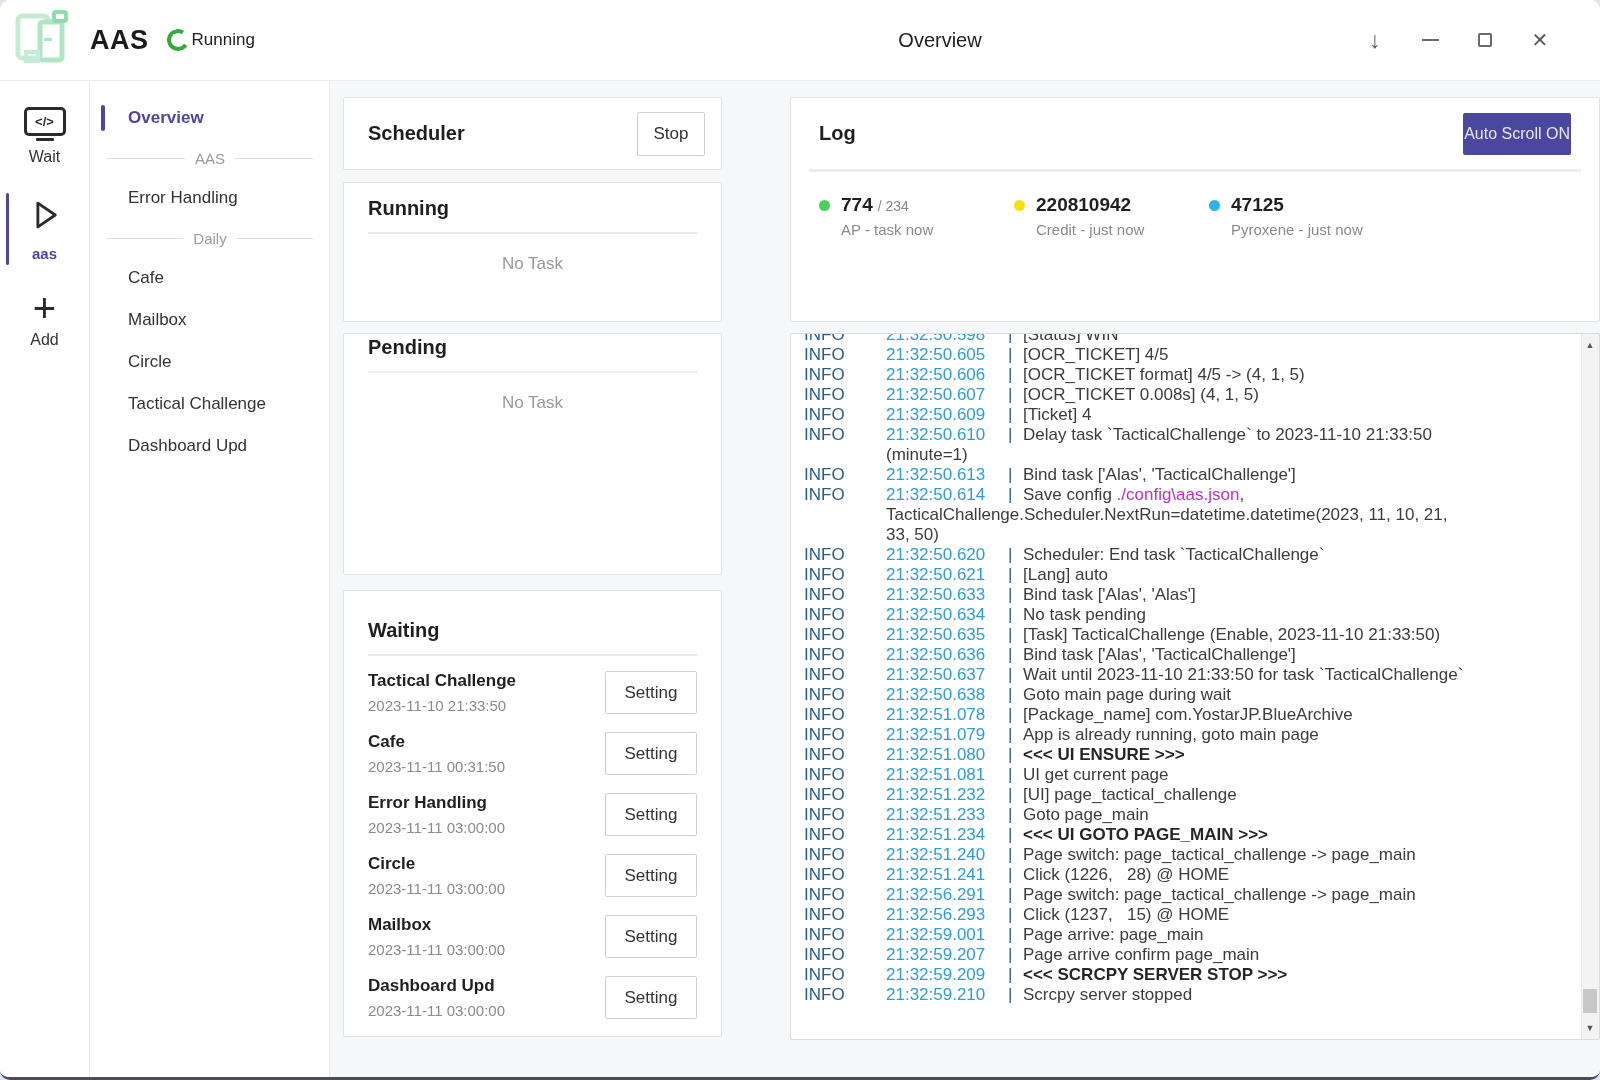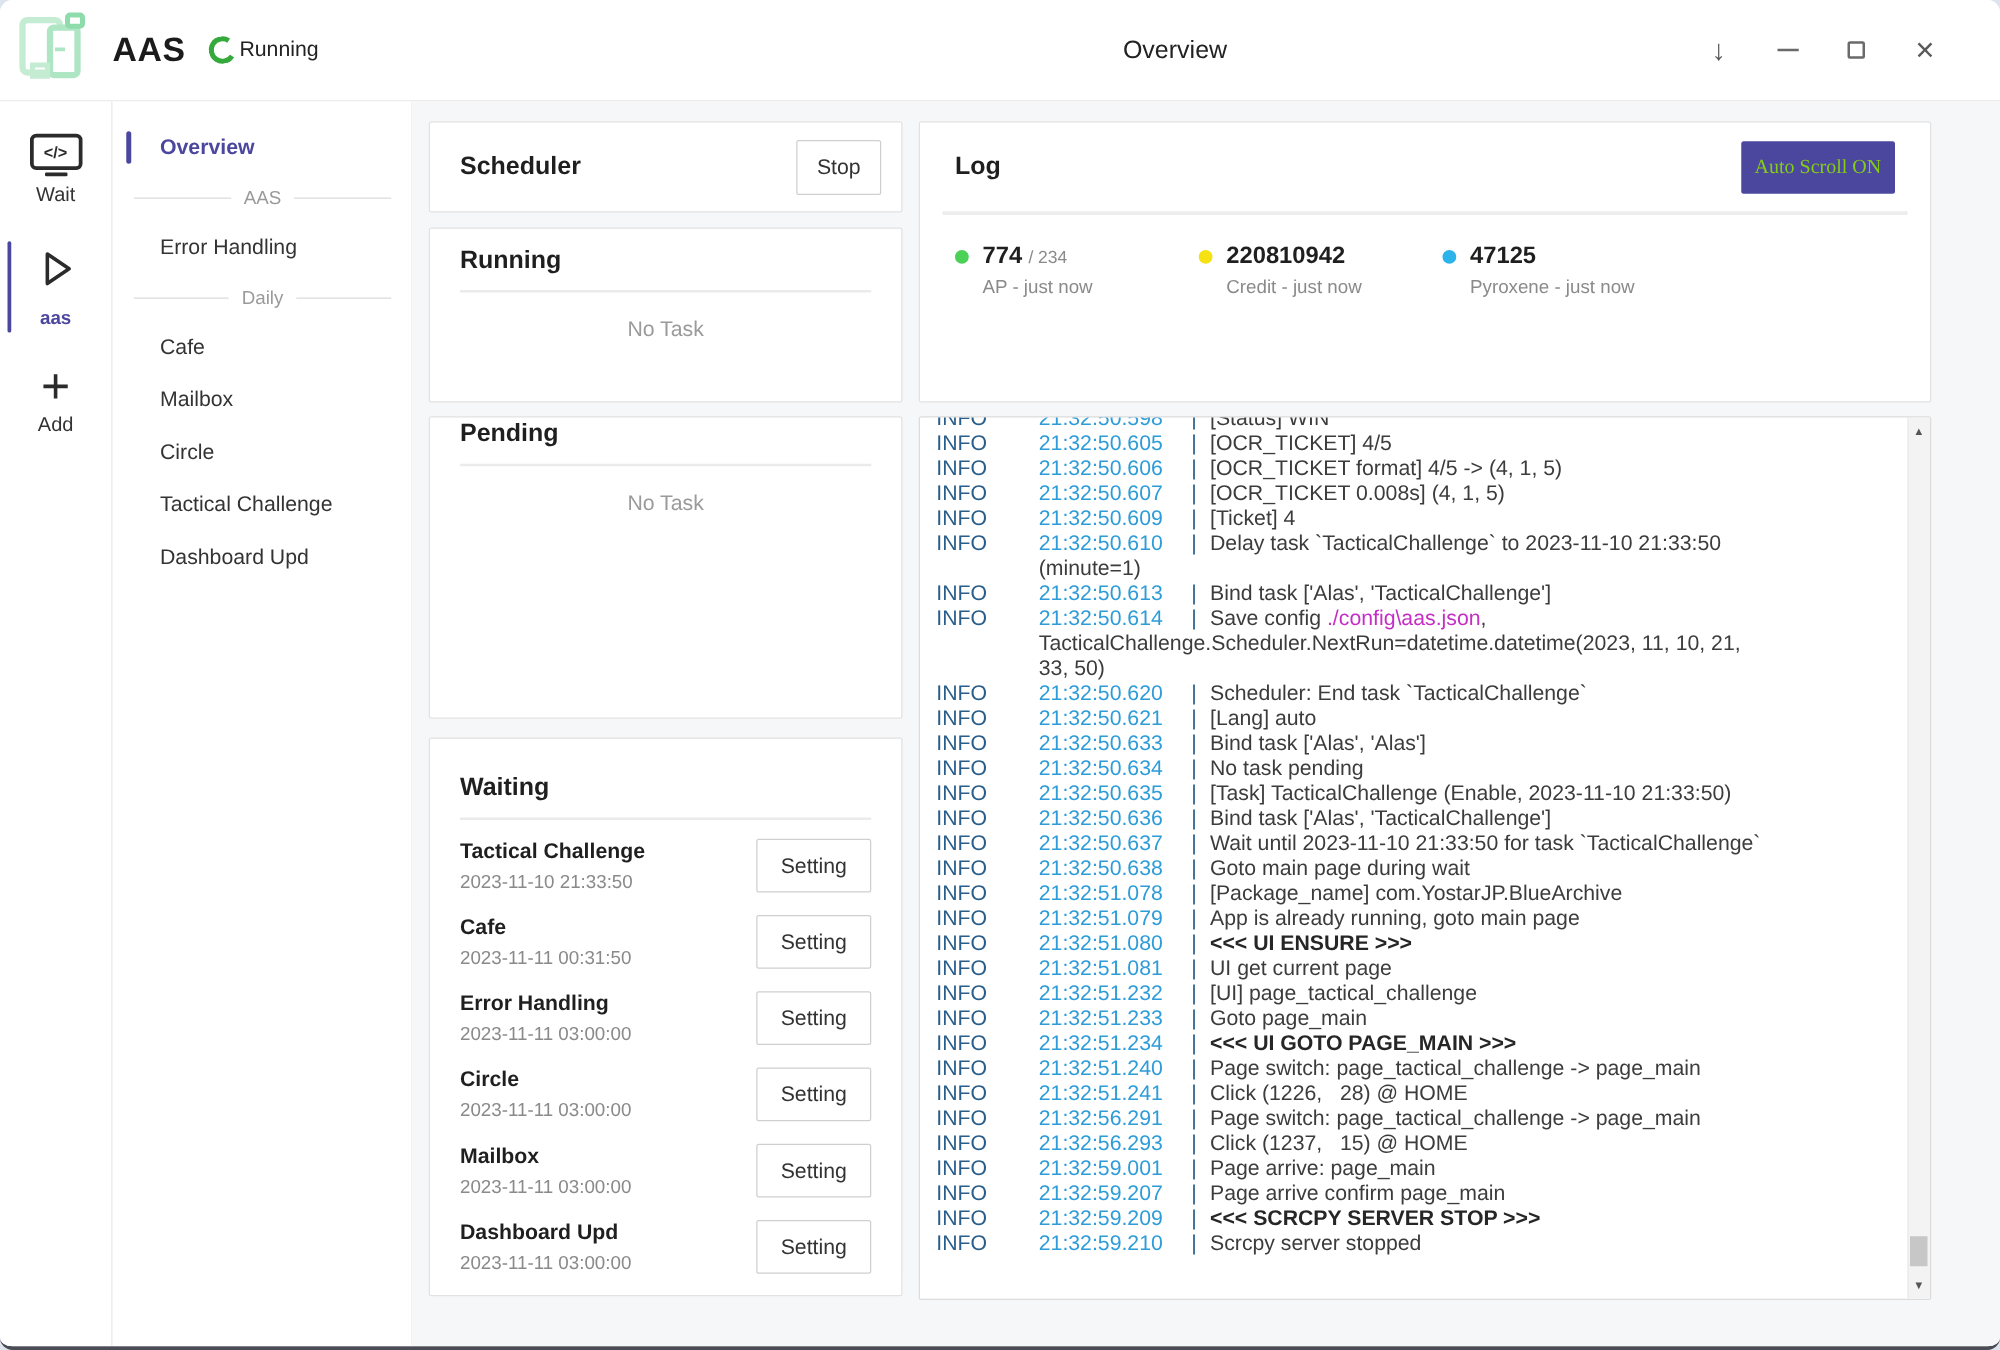--- a/index.html
+++ b/index.html
@@ -40,21 +40,21 @@
   .sidebar{position:absolute;left:91px;top:81px;bottom:0;width:239px;background:#fff;
     box-sizing:border-box;padding-top:16px;border-right:1px solid #efefef;}
   .side-item{position:relative;height:42px;line-height:42px;padding-left:37px;font-size:17px;color:#333;}
   .side-item.active{color:var(--accent);font-weight:700;}
   .side-item.active::before{content:'';position:absolute;left:10px;top:8px;bottom:8px;width:4px;
     background:var(--accent);border-radius:2px;}
   .side-divider{height:38px;display:flex;align-items:center;gap:10px;padding:0 16px;color:#9a9a9a;font-size:15px;}
   .side-divider .line{flex:1;height:1px;background:#dcdcdc;}
   
   .content{position:absolute;left:330px;top:81px;right:0;bottom:0;background:#f6f7f8;
-    box-sizing:border-box;padding:16px 0 0 13px;display:flex;gap:13px;}
+    box-sizing:border-box;padding:16px 0 0 13px;display:flex;gap:13px;justify-content:space-between;}
   .card{background:#fff;border:1px solid #e2e2e2;border-radius:2px;box-sizing:border-box;}
   .col-left{width:379px;flex:none;}
   .col-right{width:810px;flex:none;}
   .card-title{font-size:20px;font-weight:700;color:#1f1f1f;}
   .hr{height:2px;background:#ebebeb;}
   
   .scheduler-card{height:73px;display:flex;align-items:center;justify-content:space-between;
     padding:0 16px 0 24px;margin-bottom:12px;}
   .btn-outline{background:#fff;border:1px solid #cfcfcf;border-radius:2px;font-size:17px;color:#333;
     font-family:"Liberation Sans",sans-serif;}
@@ -68,22 +68,22 @@
   .waiting-card{height:447px;padding:28px 24px 0;}
   .waiting-card .hr{margin-top:12px;}
   .task-list{margin-top:6px;}
   .task-row{height:61px;display:flex;align-items:center;justify-content:space-between;}
   .task-name{font-size:17px;font-weight:700;color:#1f1f1f;margin-bottom:6px;}
   .task-time{font-size:15px;color:#8a8a8a;}
   .setting-btn{width:92px;height:43px;}
   
   .loghead-card{height:225px;padding:0 28px;margin-bottom:11px;}
   .loghead-row{height:71px;display:flex;align-items:center;justify-content:space-between;}
-  .autoscroll-btn{background:var(--accent);color:#84cc16;border:none;border-radius:2px;font-size:16px;
-    padding:12px 11px;font-family:Liberation Serif, serif;}
+  .autoscroll-btn{background:var(--accent);color:#e5e5e5;border:none;border-radius:2px;font-size:16px;
+    padding:12px 1px;font-family:Liberation Sans, sans-serif;}
   .loghead-card .hr{height:3px;background:#ededed;margin:0 -10px;}
   .stats{display:flex;margin-top:22px;}
   .stat{width:195px;display:flex;gap:11px;}
   .stat-dot{width:11px;height:11px;border-radius:50%;margin-top:6px;flex:none;}
   .stat-value{font-size:19px;font-weight:700;color:#1f1f1f;}
   .stat-suffix{font-size:14px;color:#8a8a8a;font-weight:400;margin-left:5px;}
   .stat-label{font-size:15px;color:#8a8a8a;margin-top:5px;}
   
   .logbody-card{height:707px;position:relative;overflow:hidden;border-color:#dcdcdc;}
   .log-lines{position:absolute;left:13px;top:0;right:38px;margin-top:-9px;
@@ -243,21 +243,21 @@
         <div class="loghead-row">
           <div class="card-title">Log</div>
           <button class="autoscroll-btn">Auto Scroll ON</button>
         </div>
         <div class="hr"></div>
         <div class="stats" id="stats">
             <div class="stat">
               <span class="stat-dot" style="background: rgb(75, 208, 88);"></span>
               <div>
                 <div><span class="stat-value">774</span><span class="stat-suffix">/ 234</span></div>
-                <div class="stat-label">AP - just now</div>
+                <div class="stat-label">AP - task now</div>
               </div>
             </div>
             <div class="stat">
               <span class="stat-dot" style="background: rgb(246, 225, 18);"></span>
               <div>
                 <div><span class="stat-value">220810942</span></div>
                 <div class="stat-label">Credit - just now</div>
               </div>
             </div>
             <div class="stat">

